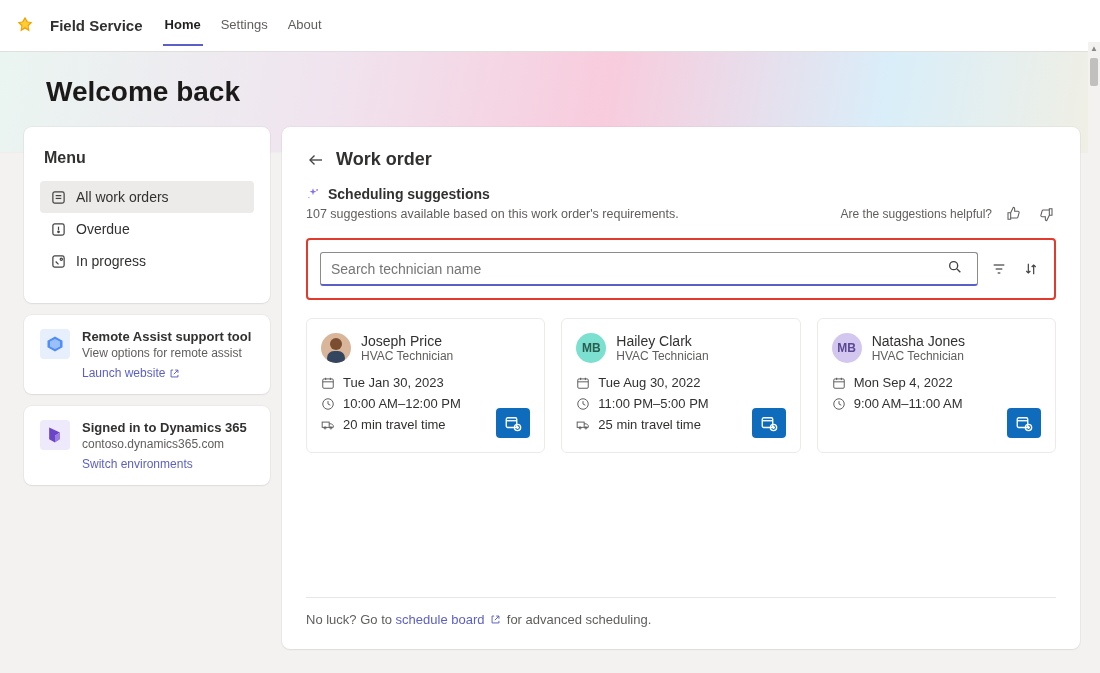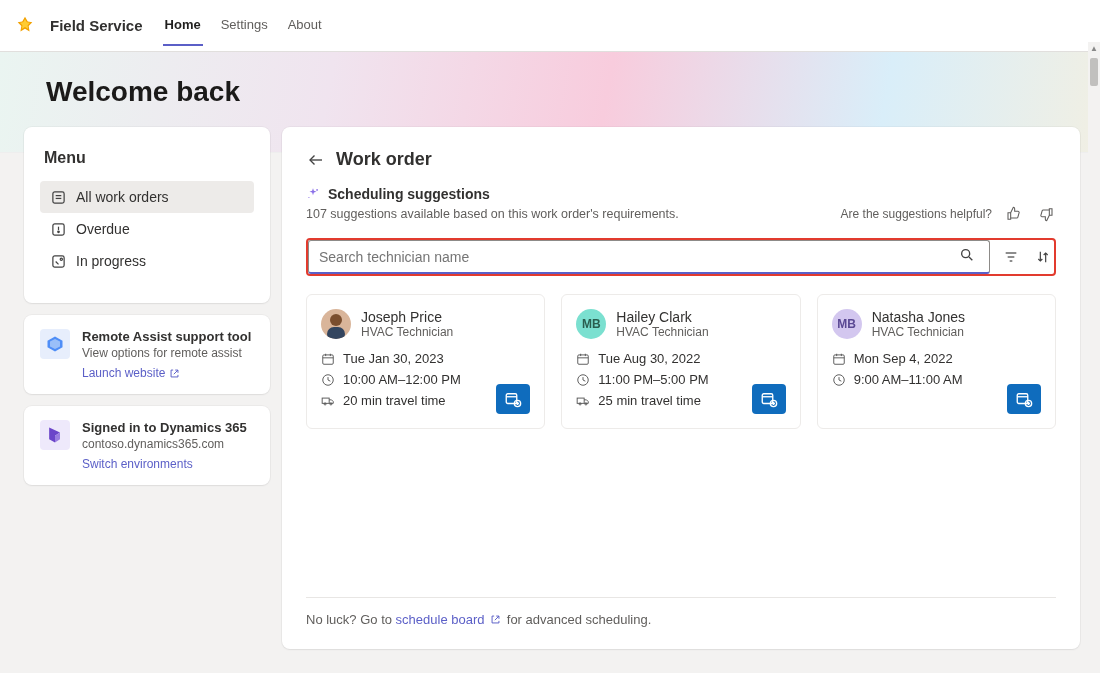--- a/index.html
+++ b/index.html
@@ -99,21 +99,21 @@
   .sugg-title { font-weight:700; font-size:14px;}
   .sugg-sub-row { display:flex; align-items:center; justify-content:space-between; margin-bottom:14px;}
   .sugg-sub { font-size:12.5px; color:#605e5c;}
   .feedback-row { display:flex; align-items:center; gap:12px;}
   .feedback-text { font-size:12px; color:#605e5c;}
   .thumb-btn { width:20px; height:20px; cursor:pointer; display:flex; align-items:center; justify-content:center; color:#605e5c;}
 
   .search-bar-row {
     border: 2px solid #e23b2e;
     border-radius: 4px;
-    padding: 0;
+    padding: 12px;
     display:flex; align-items:center; gap:10px;
     margin-bottom:18px;
   }
   .search-box {
     flex:1; display:flex; align-items:center;
     border:1px solid #8d8b88; border-radius:3px;
     border-bottom: 2px solid #5b5fc7;
     padding: 6px 10px; height:34px;
   }
   .search-box input {

